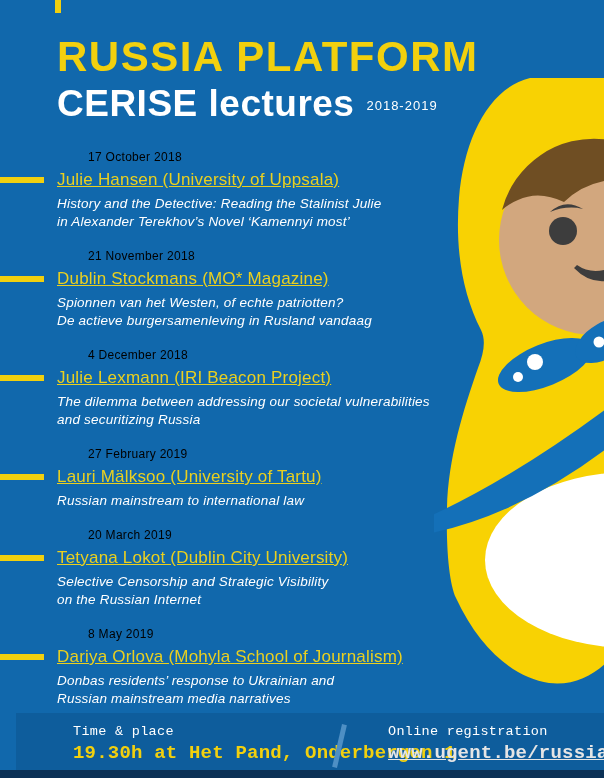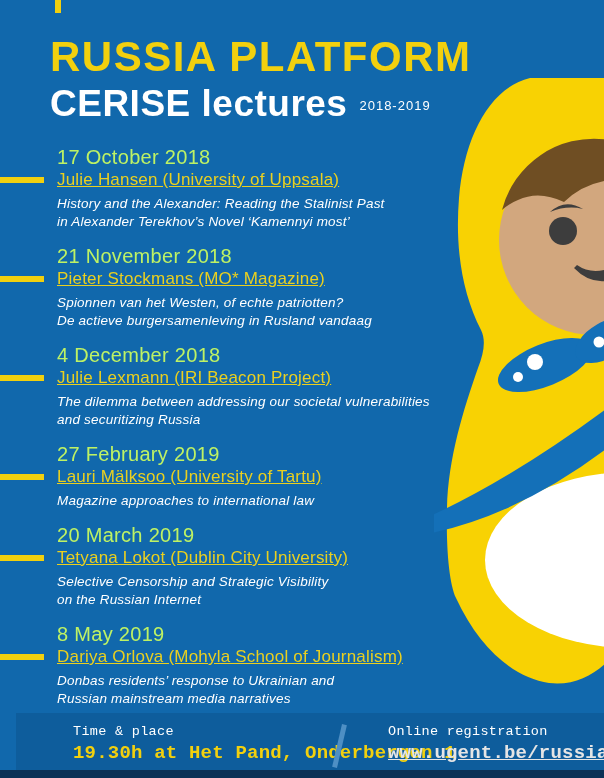--- a/index.html
+++ b/index.html
@@ -7,29 +7,29 @@
   .poster{
     position:relative;
     width:604px;height:778px;
     background:#1168ac;
     overflow:hidden;
   }
   
   .top-tick{position:absolute;left:55px;top:0;width:6px;height:13px;background:#f2d00e;}
 
   
-  .header{position:absolute;left:50px;top:34px;width:440px;z-index:3;}
+  .header{position:absolute;left:57px;top:34px;width:440px;z-index:3;}
   .title{color:#f2d00e;font-size:42px;font-weight:700;letter-spacing:1.5px;line-height:46px;white-space:nowrap;}
   .subtitle{color:#ffffff;font-size:37px;font-weight:700;letter-spacing:0.5px;line-height:44px;white-space:nowrap;margin-top:2px;}
   .season{font-size:13px;font-weight:400;letter-spacing:1px;position:relative;top:-6px;margin-left:12px;color:#ffffff;}
 
   
   .lectures{position:absolute;left:57px;top:146px;width:400px;z-index:3;}
   .entry{margin-bottom:14px;}
-  .date{color:#bef264;font-size:20px;line-height:22px;letter-spacing:0.3px;}
+  .date{color:#000000;font-size:12px;line-height:22px;letter-spacing:0.3px;margin-left:31px;}
   .speaker-row{position:relative;height:24px;margin-bottom:3px;}
   .speaker{color:#ead01f;font-size:17px;line-height:24px;letter-spacing:0.2px;white-space:nowrap;text-decoration:underline;}
   .dash{position:absolute;left:-57px;top:9px;width:44px;height:6px;background:#f2d00e;}
   .title-line{color:#ffffff;font-style:italic;font-size:13.5px;line-height:18px;letter-spacing:0.2px;white-space:nowrap;}
   .title-line:empty{display:none;}
 
   
   .doll{position:absolute;right:0;top:78px;width:170px;height:615px;z-index:1;}
 
   
@@ -72,29 +72,29 @@
   </div>
 
   <div class="lectures">
 
     <div class="entry">
       <div class="date">17 October 2018</div>
       <div class="speaker-row">
         <span class="dash"></span>
         <span class="speaker">Julie Hansen (University of Uppsala)</span>
       </div>
-      <div class="title-line">History and the Alexander: Reading the Stalinist Past</div>
+      <div class="title-line">History and the Detective: Reading the Stalinist Julie</div>
       <div class="title-line">in Alexander Terekhov’s Novel ‘Kamennyi most’</div>
     </div>
 
     <div class="entry">
       <div class="date">21 November 2018</div>
       <div class="speaker-row">
         <span class="dash"></span>
-        <span class="speaker">Pieter Stockmans (MO* Magazine)</span>
+        <span class="speaker">Dublin Stockmans (MO* Magazine)</span>
       </div>
       <div class="title-line">Spionnen van het Westen, of echte patriotten?</div>
       <div class="title-line">De actieve burgersamenleving in Rusland vandaag</div>
     </div>
 
     <div class="entry">
       <div class="date">4 December 2018</div>
       <div class="speaker-row">
         <span class="dash"></span>
         <span class="speaker">Julie Lexmann (IRI Beacon Project)</span>
@@ -102,21 +102,21 @@
       <div class="title-line">The dilemma between addressing our societal vulnerabilities</div>
       <div class="title-line">and securitizing Russia</div>
     </div>
 
     <div class="entry">
       <div class="date">27 February 2019</div>
       <div class="speaker-row">
         <span class="dash"></span>
         <span class="speaker">Lauri Mälksoo (University of Tartu)</span>
       </div>
-      <div class="title-line">Magazine approaches to international law</div>
+      <div class="title-line">Russian mainstream to international law</div>
 
     </div>
 
     <div class="entry">
       <div class="date">20 March 2019</div>
       <div class="speaker-row">
         <span class="dash"></span>
         <span class="speaker">Tetyana Lokot (Dublin City University)</span>
       </div>
       <div class="title-line">Selective Censorship and Strategic Visibility</div>

